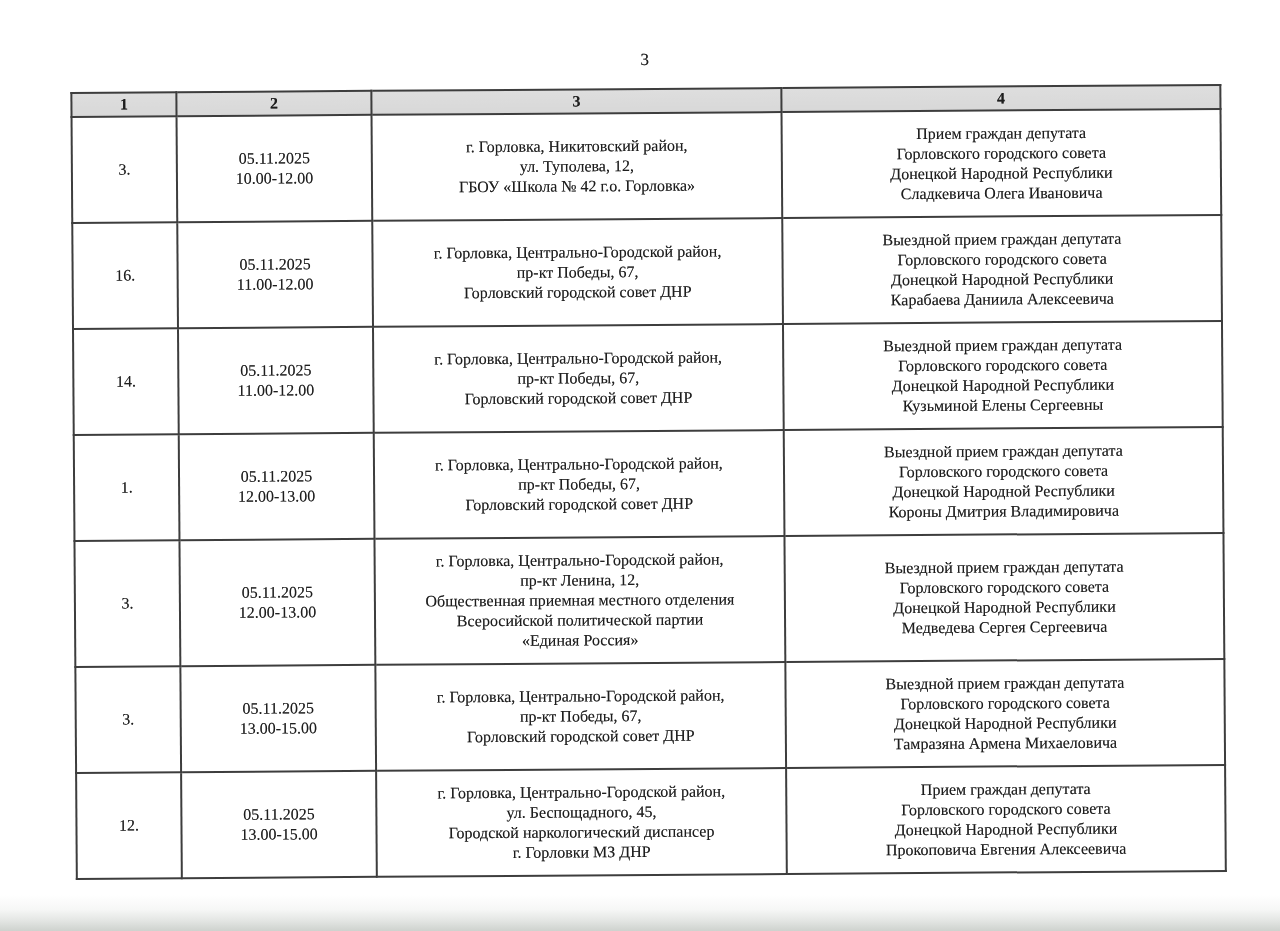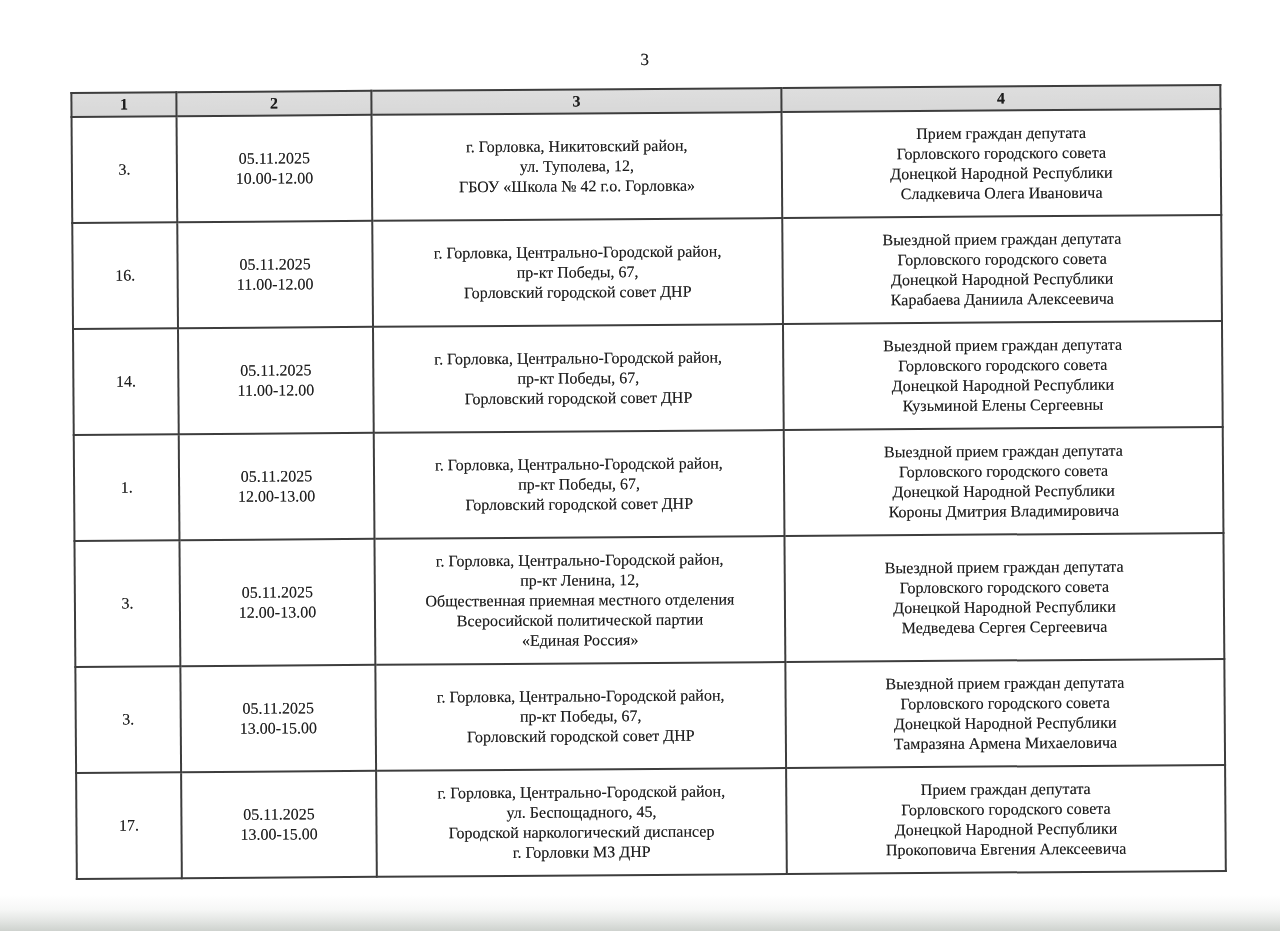--- a/index.html
+++ b/index.html
@@ -204,21 +204,21 @@
             </td>
             <td>
               <div class="ln">Выездной прием граждан депутата</div>
               <div class="ln">Горловского городского совета</div>
               <div class="ln">Донецкой Народной Республики</div>
               <div class="ln">Тамразяна Армена Михаеловича</div>
             </td>
           </tr>
           <tr>
             <td>
-              <div class="ln">17.</div>
+              <div class="ln">12.</div>
             </td>
             <td>
               <div class="ln">05.11.2025</div>
               <div class="ln">13.00-15.00</div>
             </td>
             <td>
               <div class="ln">г. Горловка, Центрально-Городской район,</div>
               <div class="ln">ул. Беспощадного, 45,</div>
               <div class="ln">Городской наркологический диспансер</div>
               <div class="ln">г. Горловки МЗ ДНР</div>

